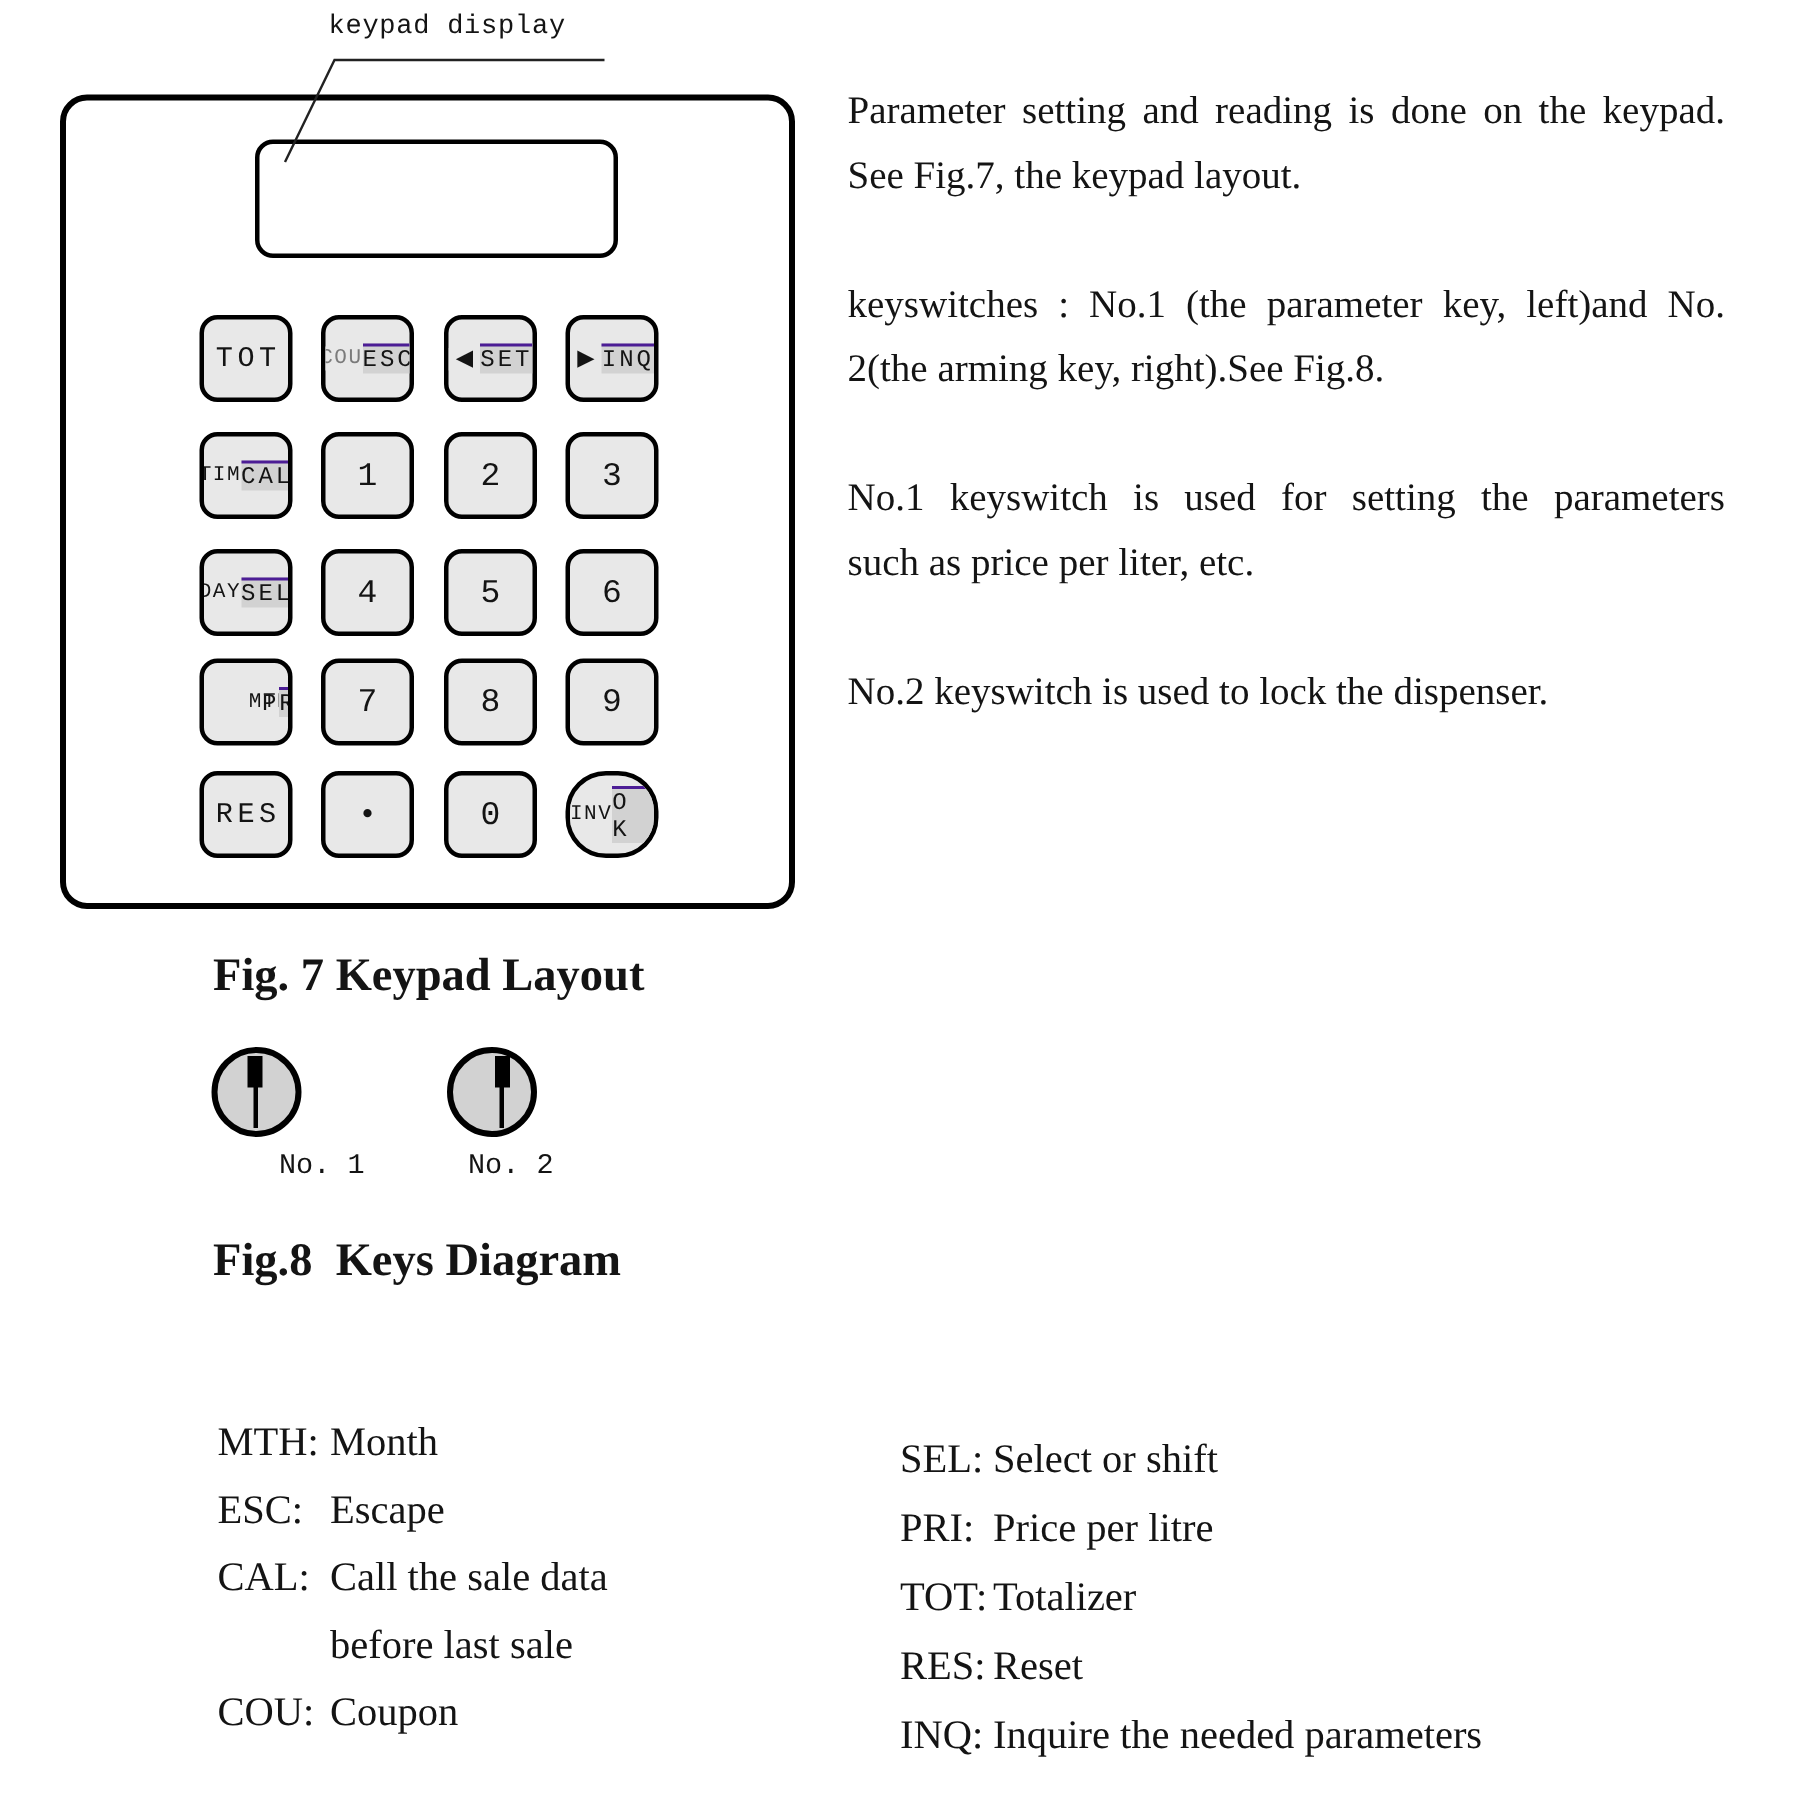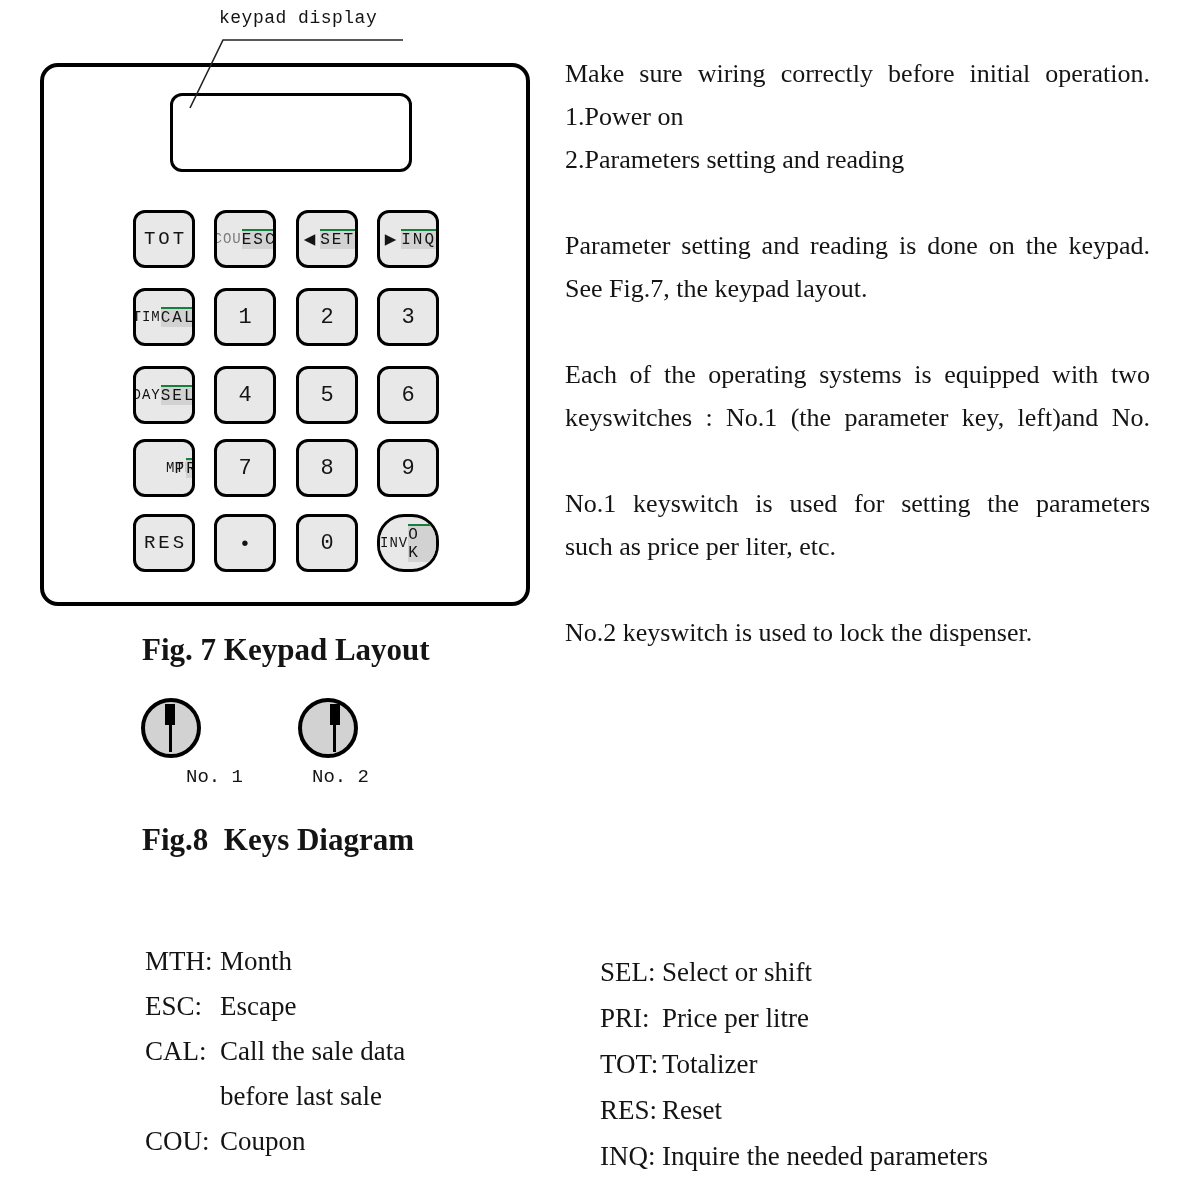--- a/index.html
+++ b/index.html
@@ -17,21 +17,21 @@
   .display{position:absolute;left:126px;top:26px;width:242px;height:79px;box-sizing:border-box;
            border:3px solid #000;border-radius:12px;background:#fff;}
 
   .key{position:absolute;width:62px;height:58px;box-sizing:border-box;border:3.5px solid #000;
        border-radius:12px;background:var(--key-fill,#e8e8e8);display:flex;align-items:center;
        justify-content:center;overflow:hidden;}
   .key.dual{flex-direction:row;}
   .k-top{flex:1;width:100%;display:flex;align-items:center;justify-content:center;
          background:var(--key-fill,#e8e8e8);}
   .k-bot{flex:1.1;width:100%;display:flex;align-items:center;justify-content:center;
-         background:var(--key-lower-fill,#d2d2d2);border-top:2px solid #15803d;}
+         background:var(--key-lower-fill,#d2d2d2);border-top:2px solid #4c1d95;}
   .k-single{font-size:19px;letter-spacing:3px;padding-left:3px;}
   .k-digit{font-size:22px;}
   .k-toplabel{font-size:14px;letter-spacing:1px;}
   .k-toplabel.muted{color:var(--key-top-muted,#7b7b7b);}
   .k-botlabel{font-size:16px;letter-spacing:2px;}
   .k-arrow{font-size:15px;line-height:1;}
   .dot-glyph{font-size:34px;font-weight:bold;line-height:0;}
   .key .mono{font-family:"Liberation Mono","DejaVu Sans Mono",monospace;}
 
   
@@ -180,31 +180,26 @@
     <div class="slot-head" style="left:28px;top:2px;width:10px;height:21px;"></div>
     <div class="slot-stem" style="left:31px;top:22px;width:3px;height:28px;"></div>
   </div>
   <div class="ksw-label mono" style="left:186px;top:766px;">No. 1</div>
   <div class="ksw-label mono" style="left:312px;top:766px;">No. 2</div>
 
   <div class="fig-caption" style="left:142px;top:822px;">Fig.8  Keys Diagram</div>
 
   <div class="textcol" id="textcol">
       <div class="para">
-        <div class="tline j">Make sure wiring correctly before initial operation.</div>
-        <div class="tline">1.Power on</div>
-        <div class="tline">2.Parameters setting and reading</div>
-      </div>
-      <div class="para">
         <div class="tline j">Parameter setting and reading is done on the keypad.</div>
         <div class="tline">See Fig.7, the keypad layout.</div>
       </div>
       <div class="para">
-        <div class="tline j">Each of the operating systems is equipped with two</div>
         <div class="tline j">keyswitches : No.1 (the parameter key, left)and No.</div>
+        <div class="tline">2(the arming key, right).See Fig.8.</div>
       </div>
       <div class="para">
         <div class="tline j">No.1 keyswitch is used for setting the parameters</div>
         <div class="tline">such as price per liter, etc.</div>
       </div>
       <div class="para">
         <div class="tline">No.2 keyswitch is used to lock the dispenser.</div>
       </div>
     </div>
 

